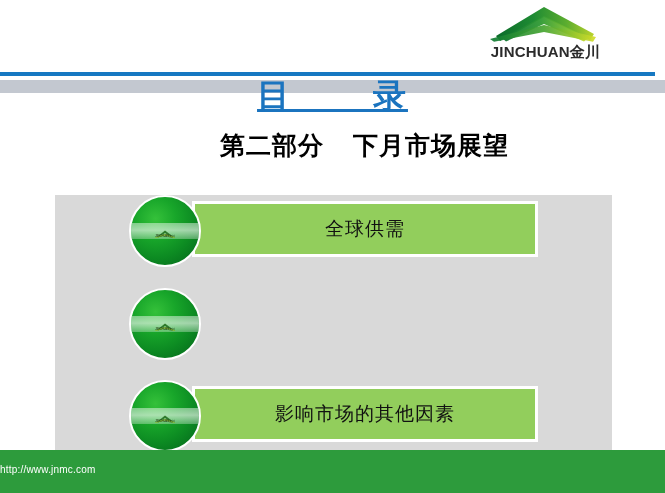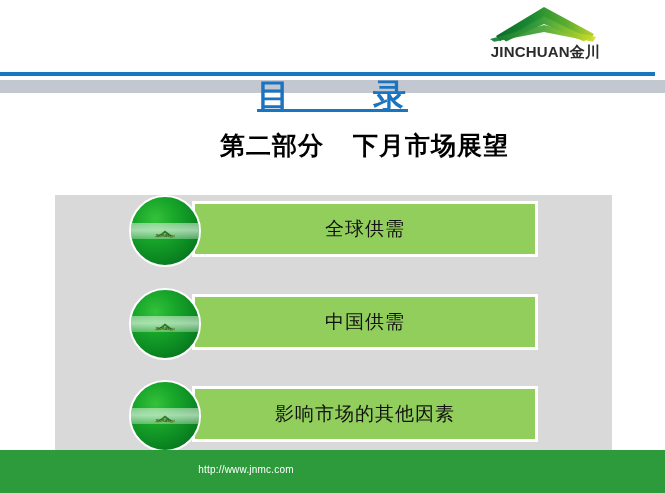--- a/index.html
+++ b/index.html
@@ -208,21 +208,21 @@
     width: 665px;
     height: 43px;
     background: #2d9b3c;
     z-index: 5;
   }
   .footer-url {
     position: absolute;
     left: 0px;
     top: 14px;
     width: 544px;
-    text-align: center;
+    text-align: left;
     padding-right: 52px;
     box-sizing: border-box;
     font-family: "Liberation Sans", sans-serif;
     font-size: 10px;
     color: #ffffff;
     letter-spacing: 0.2px;
   }
 </style>
 </head>
 <body>
@@ -291,23 +291,20 @@
       <div class="orb-band">
         <div class="orb-logo">
           <svg viewBox="0 0 26 9" width="26" height="9" xmlns="http://www.w3.org/2000/svg" aria-hidden="true">
             <path d="M5 8 L13 1.5 L21 7.6 L19.6 8.6 L13 4 L6.4 8.6 Z" fill="#2f7a2c"></path>
             <path d="M3 8.6 L13 5 L23 8.2 L22.4 9 L13 6.6 L3.6 9 Z" fill="#8ab92b"></path>
           </svg>
           <div class="orb-logo-text">JINCHUAN金川</div>
         </div>
       </div>
     </div>
-    <div class="bar">
-      <span class="bar-label">中国供需</span>
-    </div>
   </div>
 
   <div class="row row-3">
     <div class="orb">
       <div class="orb-band">
         <div class="orb-logo">
           <svg viewBox="0 0 26 9" width="26" height="9" xmlns="http://www.w3.org/2000/svg" aria-hidden="true">
             <path d="M5 8 L13 1.5 L21 7.6 L19.6 8.6 L13 4 L6.4 8.6 Z" fill="#2f7a2c"></path>
             <path d="M3 8.6 L13 5 L23 8.2 L22.4 9 L13 6.6 L3.6 9 Z" fill="#8ab92b"></path>
           </svg>

